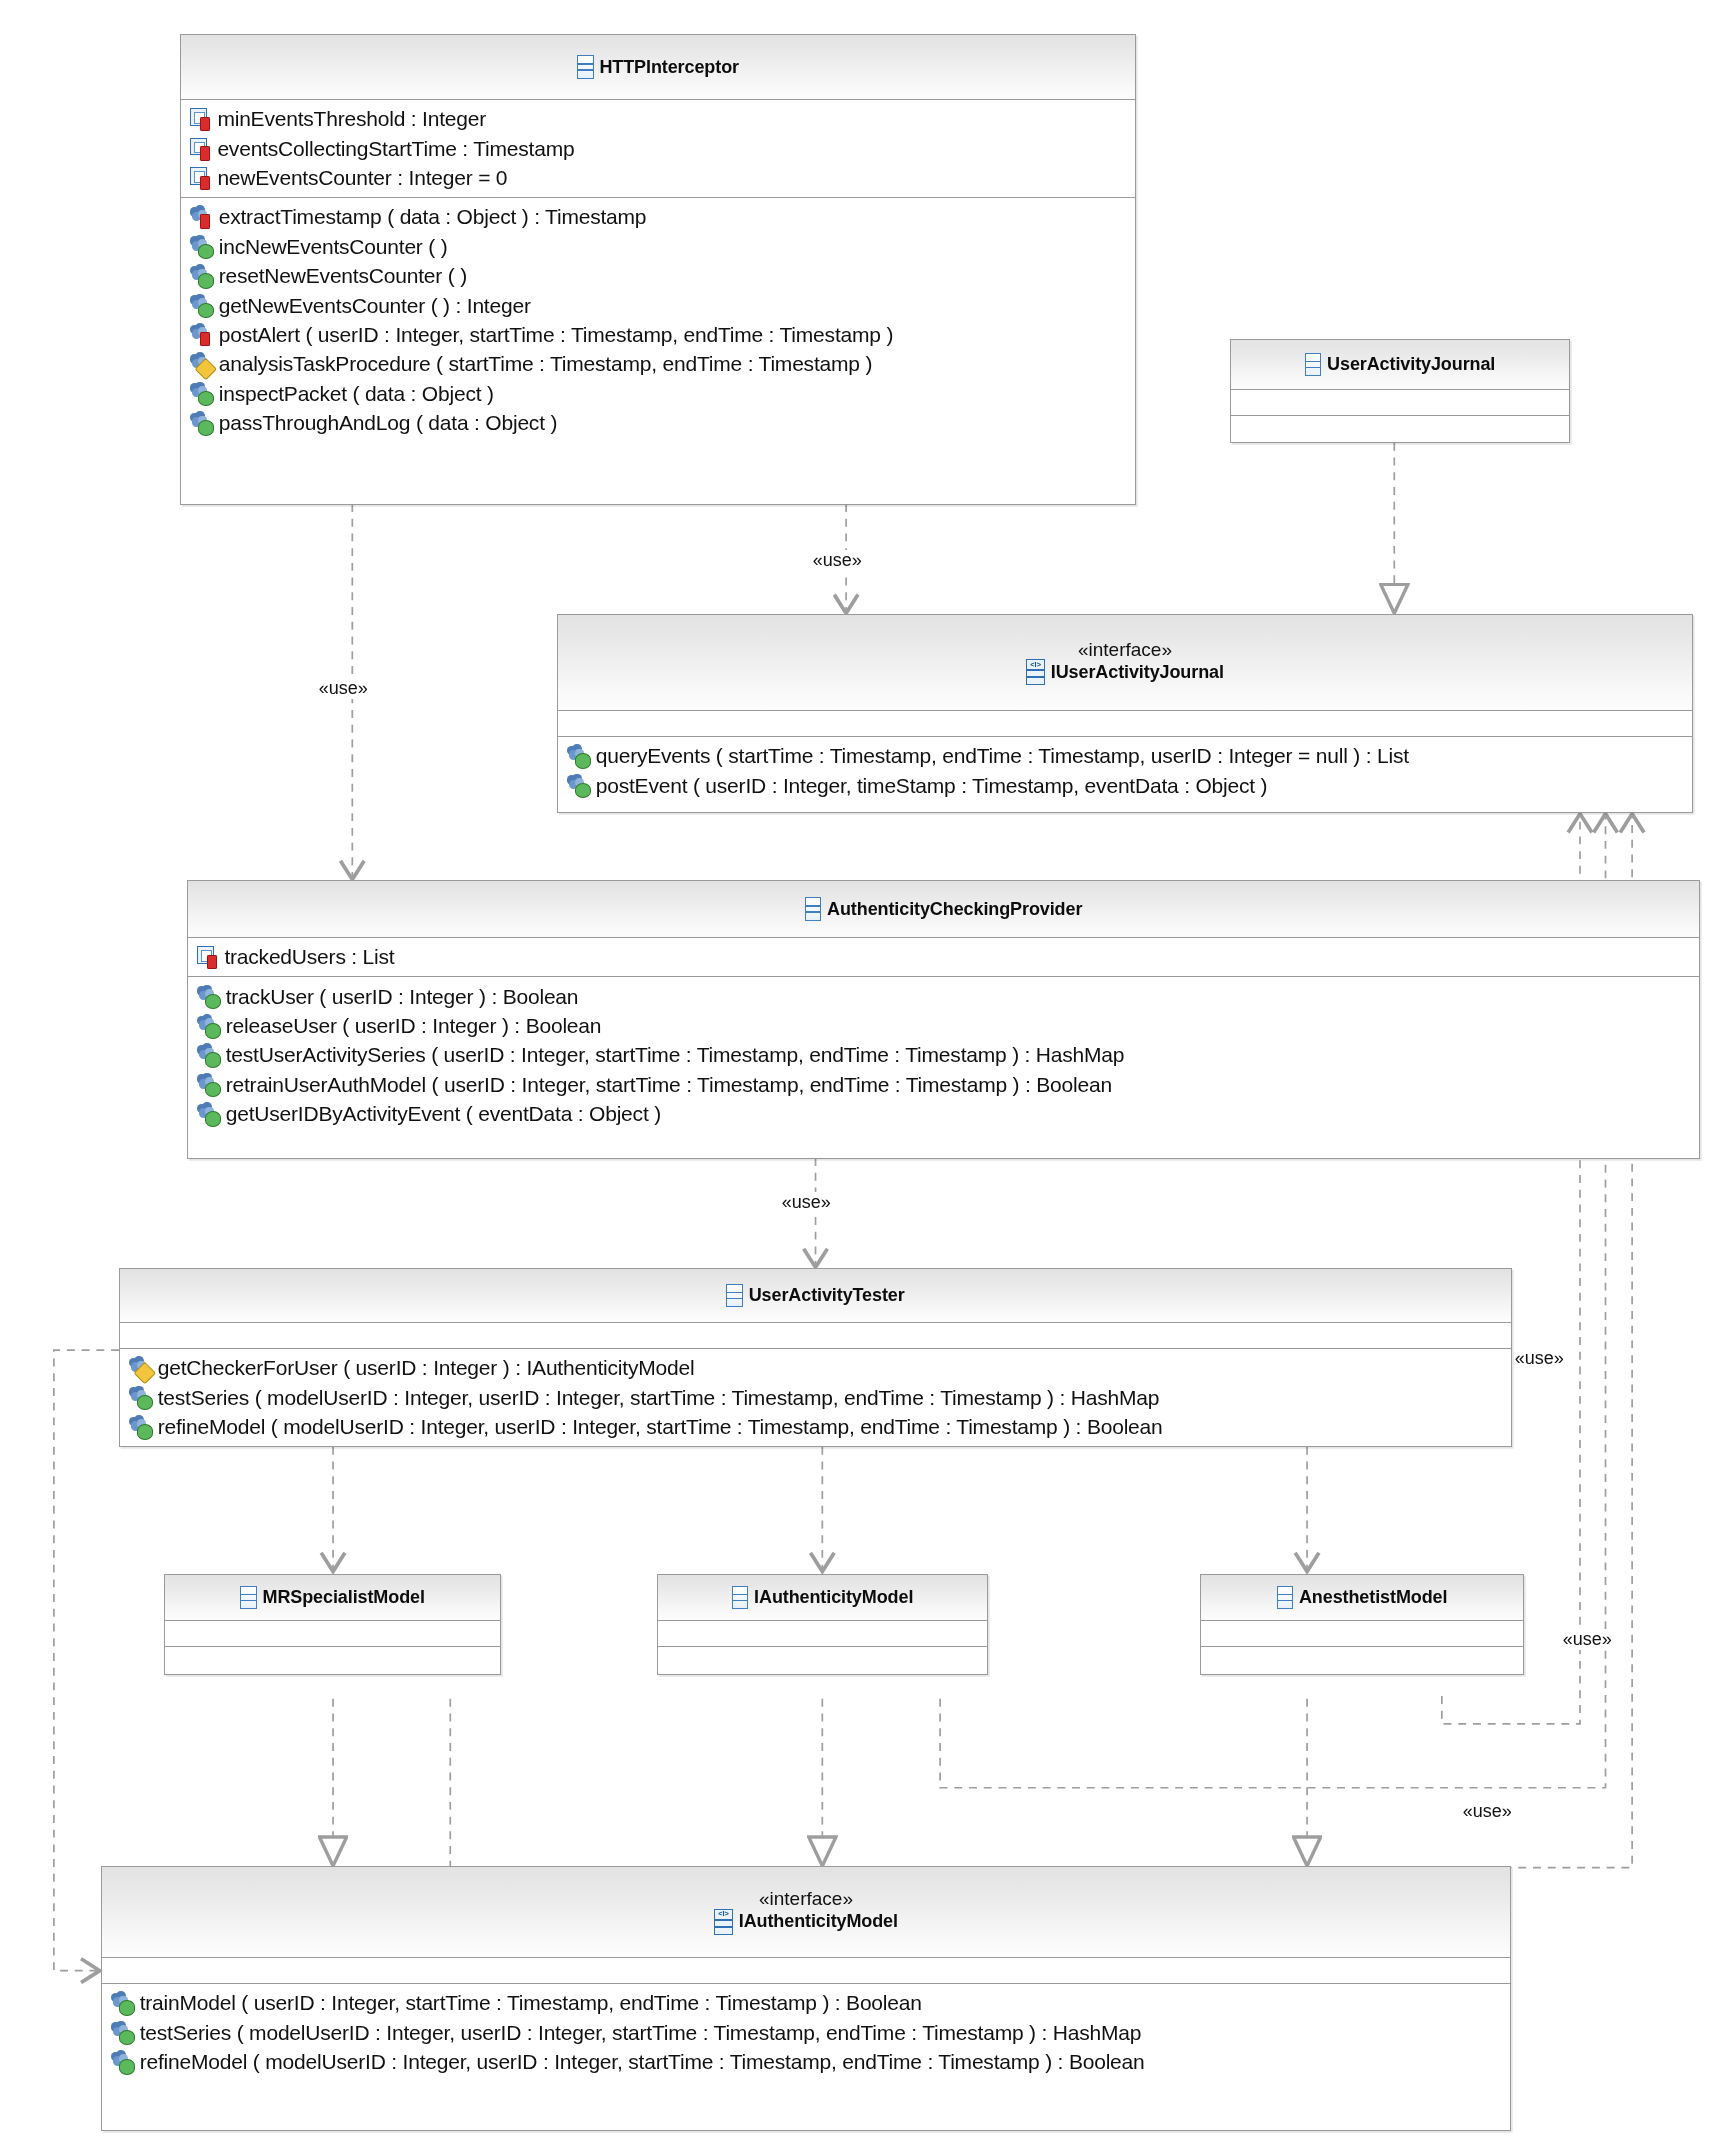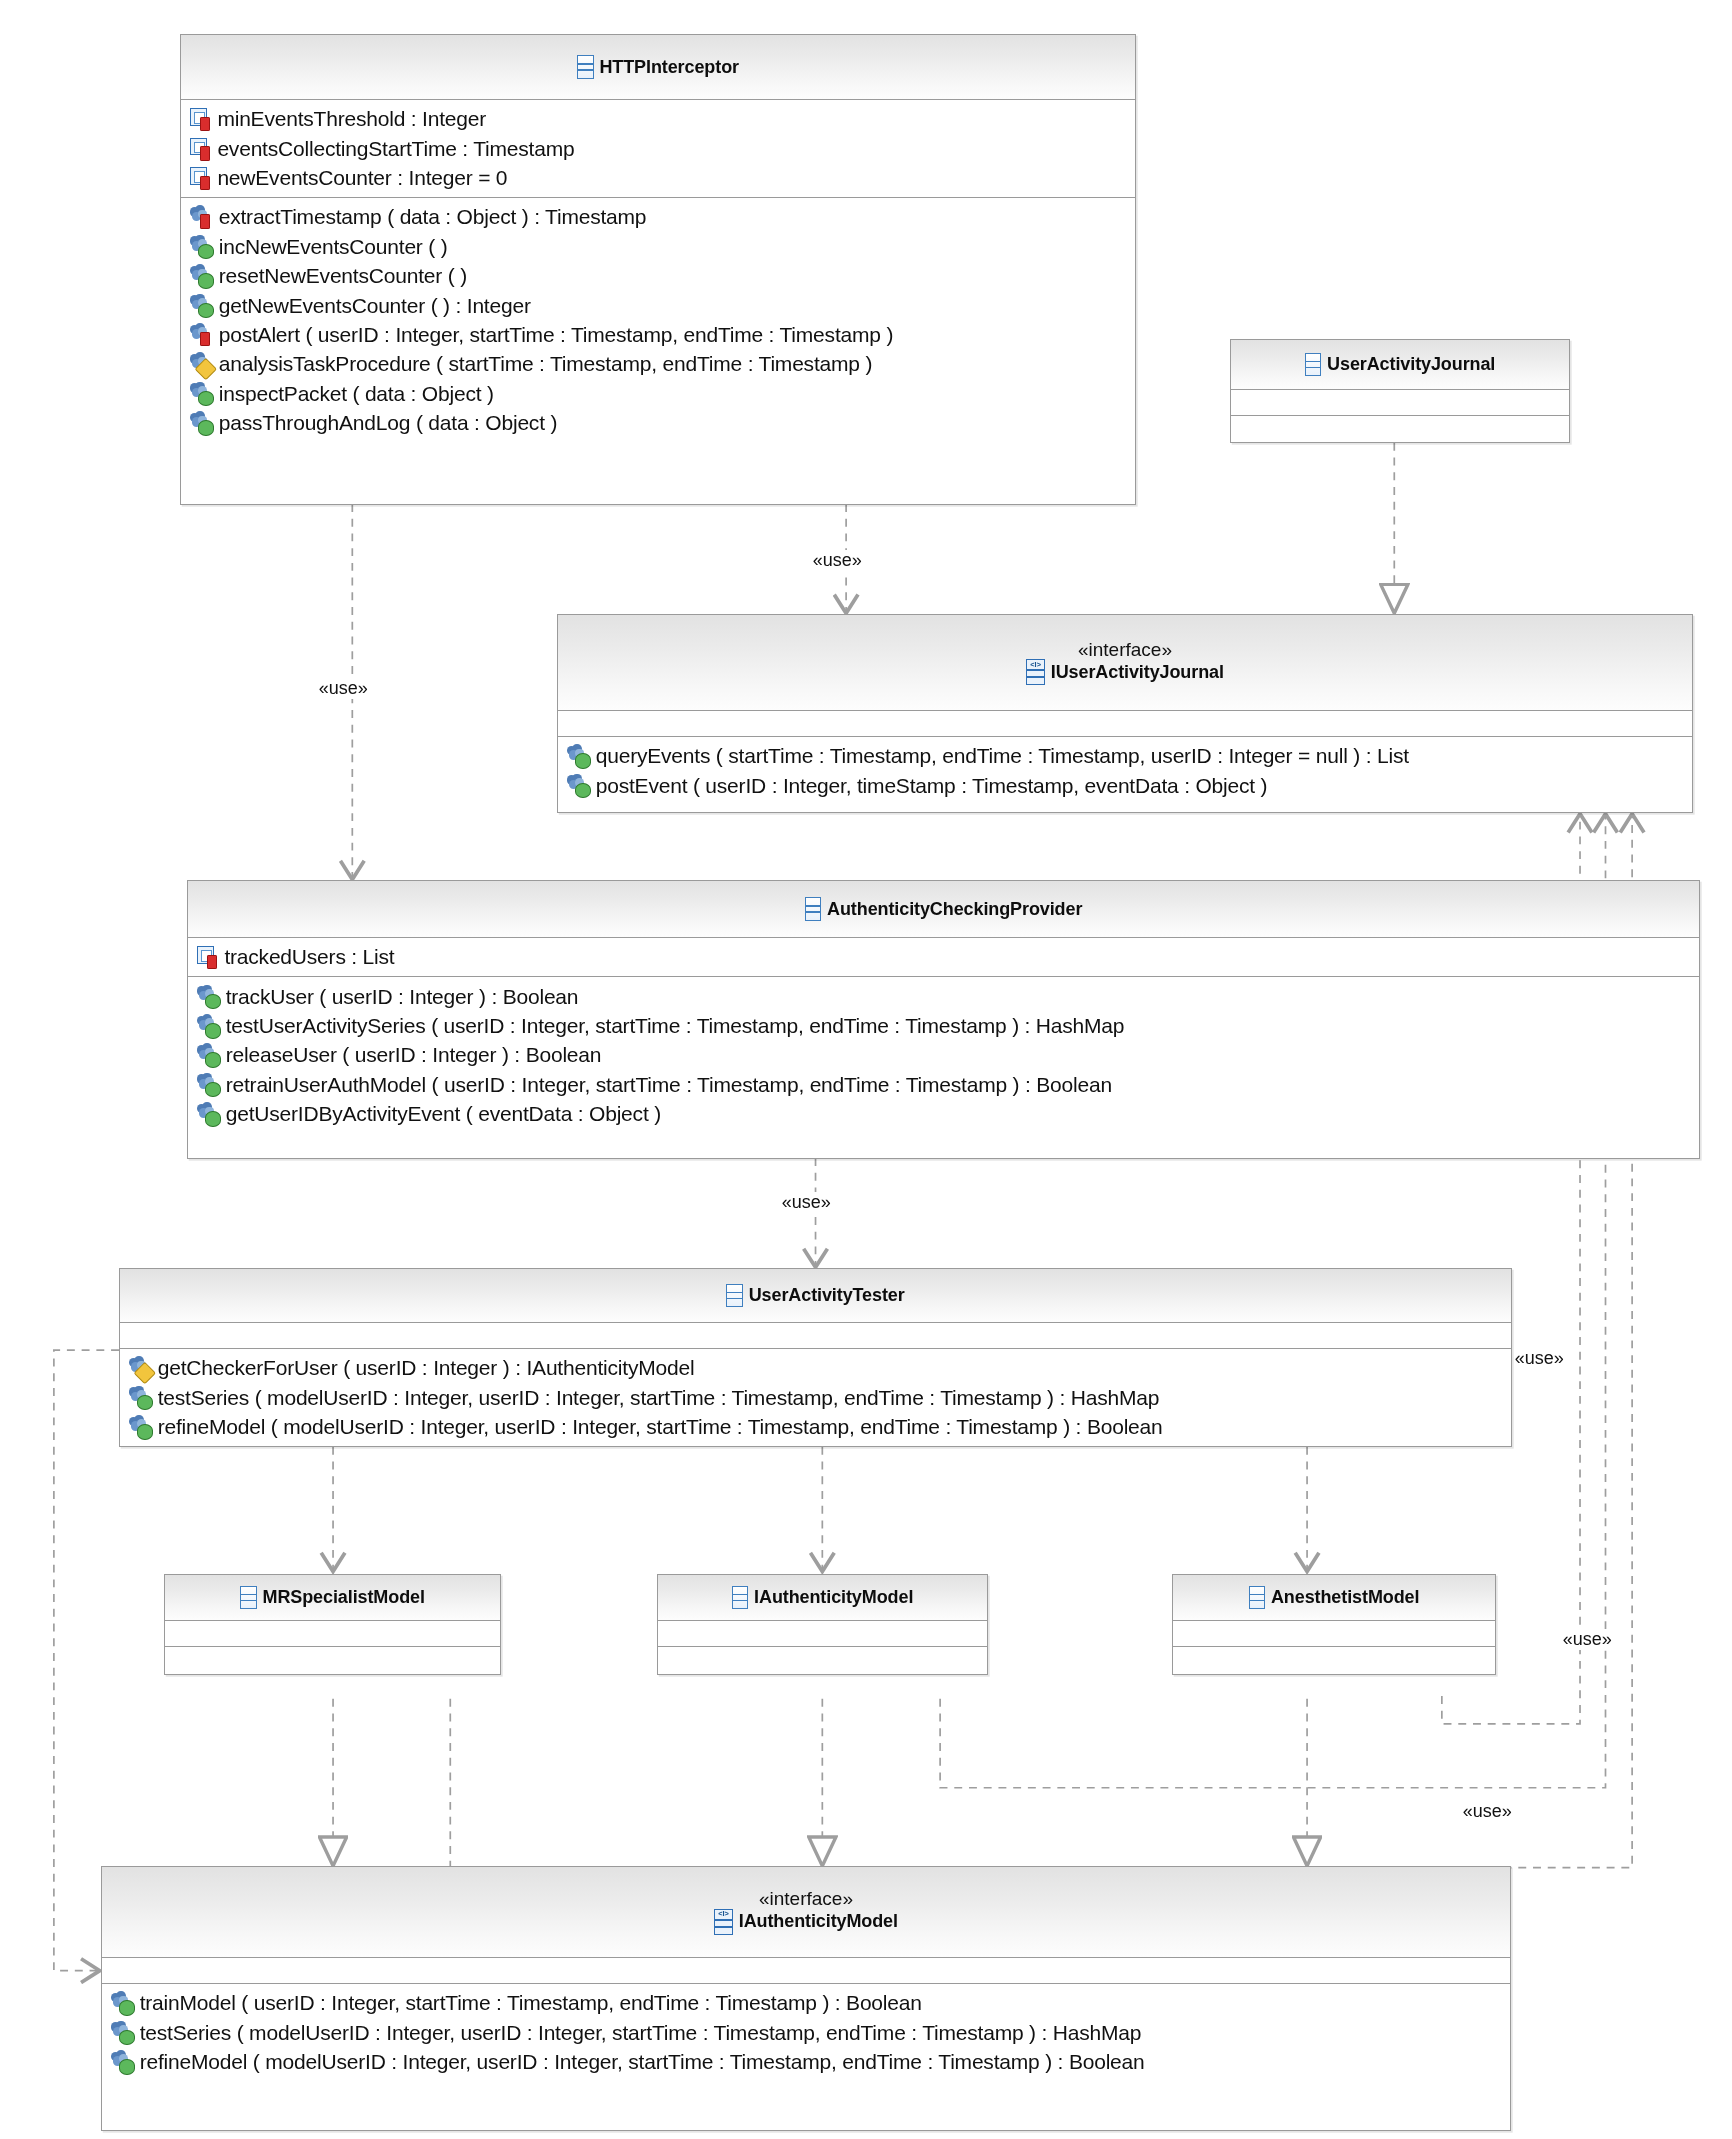--- a/index.html
+++ b/index.html
@@ -310,31 +310,31 @@
         <span class="mtext">trackUser ( userID : Integer ) : Boolean</span>
       </div>
       <div class="member">
         <span class="ic-op">
             <i class="g g1"></i>
             <i class="g g2"></i>
             <i class="g g3"></i>
             <i class="g g4"></i>
             <span class="vis pub"></span>
           </span>
+        <span class="mtext">releaseUser ( userID : Integer ) : Boolean</span>
+      </div>
+      <div class="member">
+        <span class="ic-op">
+            <i class="g g1"></i>
+            <i class="g g2"></i>
+            <i class="g g3"></i>
+            <i class="g g4"></i>
+            <span class="vis pub"></span>
+          </span>
         <span class="mtext">testUserActivitySeries ( userID : Integer, startTime : Timestamp, endTime : Timestamp ) : HashMap</span>
-      </div>
-      <div class="member">
-        <span class="ic-op">
-            <i class="g g1"></i>
-            <i class="g g2"></i>
-            <i class="g g3"></i>
-            <i class="g g4"></i>
-            <span class="vis pub"></span>
-          </span>
-        <span class="mtext">releaseUser ( userID : Integer ) : Boolean</span>
       </div>
       <div class="member">
         <span class="ic-op">
             <i class="g g1"></i>
             <i class="g g2"></i>
             <i class="g g3"></i>
             <i class="g g4"></i>
             <span class="vis pub"></span>
           </span>
         <span class="mtext">retrainUserAuthModel ( userID : Integer, startTime : Timestamp, endTime : Timestamp ) : Boolean</span>
@@ -409,21 +409,21 @@
     <div class="uml-head" style="height:46px;">
       <div class="titleline">
         <span class="ic-class"></span>
         <span class="cname">IAuthenticityModel</span>
       </div>
     </div>
     <div class="compart empty"></div>
     <div class="compart empty last"></div>
   </div>
 
-  <div class="uml-box" style="left:1172px;top:1574px;width:324px;height:101px;">
+  <div class="uml-box" style="left:1200px;top:1574px;width:324px;height:101px;">
     <div class="uml-head" style="height:46px;">
       <div class="titleline">
         <span class="ic-class"></span>
         <span class="cname">AnesthetistModel</span>
       </div>
     </div>
     <div class="compart empty"></div>
     <div class="compart empty last"></div>
   </div>
 

